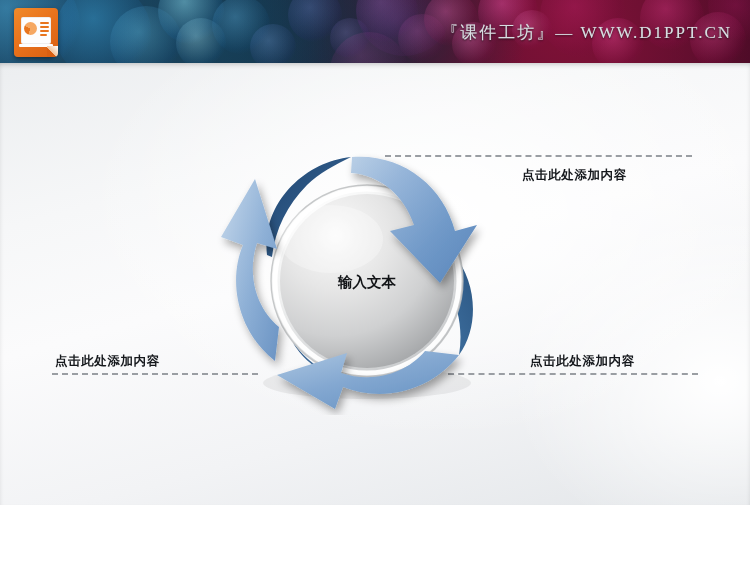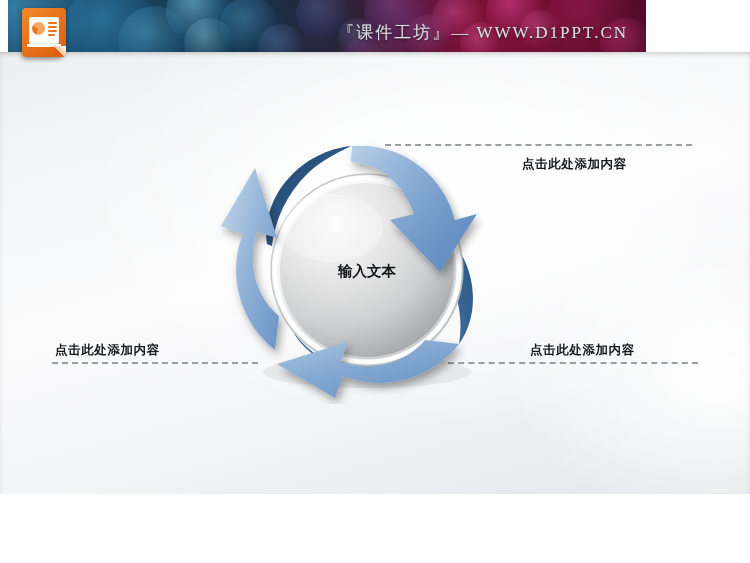--- a/index.html
+++ b/index.html
@@ -6,29 +6,28 @@
   html, body {
     width:750px; height:563px;
     font-family:"Liberation Sans", sans-serif;
     background:#ffffff;
     overflow:hidden;
   }
   #root { position:relative; width:750px; height:563px; }
 
   
   .header {
-    position:absolute; left:0; top:0; width:638px; height:63px;
+    position:absolute; left:0; top:0; width:750px; height:63px;
     overflow:hidden;
     background:
       radial-gradient(circle at 8% 40%, #1d4a66 0%, rgba(29,74,102,0) 40%),
       radial-gradient(circle at 30% 55%, #12384f 0%, rgba(18,56,79,0) 38%),
       radial-gradient(circle at 52% 45%, #2a2338 0%, rgba(42,35,56,0) 35%),
       radial-gradient(circle at 75% 50%, #7d1136 0%, rgba(125,17,54,0) 45%),
       linear-gradient(90deg,#0b2232 0%,#0e2b3c 18%,#17283c 34%,#2a1830 48%,#4a0d2c 62%,#5e1030 78%,#3f0a23 100%);
-    margin-left: 8px;
   }
   .bokeh { position:absolute; border-radius:50%; pointer-events:none; }
 
   .logo {
     position:absolute; left:14px; top:8px; width:44px; height:49px;
     z-index:6;
   }
   .logo-card {
     position:absolute; inset:0;
     background:linear-gradient(140deg,#f08a2a 0%,#e9731c 45%,#d95f12 100%);
@@ -63,21 +62,21 @@
     position:absolute; right:18px; top:50%; transform:translateY(-50%);
     font-size:17px; letter-spacing:2px; white-space:nowrap;
     color:#d8dde2;
     text-shadow:0 1px 2px rgba(0,0,0,.7), 0 0 1px rgba(255,255,255,.5);
     font-family:"Liberation Serif", serif;
     z-index:6;
   }
 
   
   .slide {
-    position:absolute; left:0; top:52px; width:750px; height:442px;
+    position:absolute; left:0; top:63px; width:750px; height:442px;
     background:
       radial-gradient(ellipse 520px 330px at 58% 34%, #ffffff 0%, rgba(255,255,255,0) 68%),
       radial-gradient(ellipse 300px 240px at 96% 72%, #ffffff 0%, rgba(255,255,255,0) 70%),
       linear-gradient(165deg,#eceef0 0%,#f6f7f8 26%,#fbfbfc 46%,#f2f3f5 72%,#e3e6e9 100%);
     box-shadow:inset 0 3px 6px -3px rgba(0,0,0,.30);
     overflow:hidden;
   }
 
   
   .dash {

